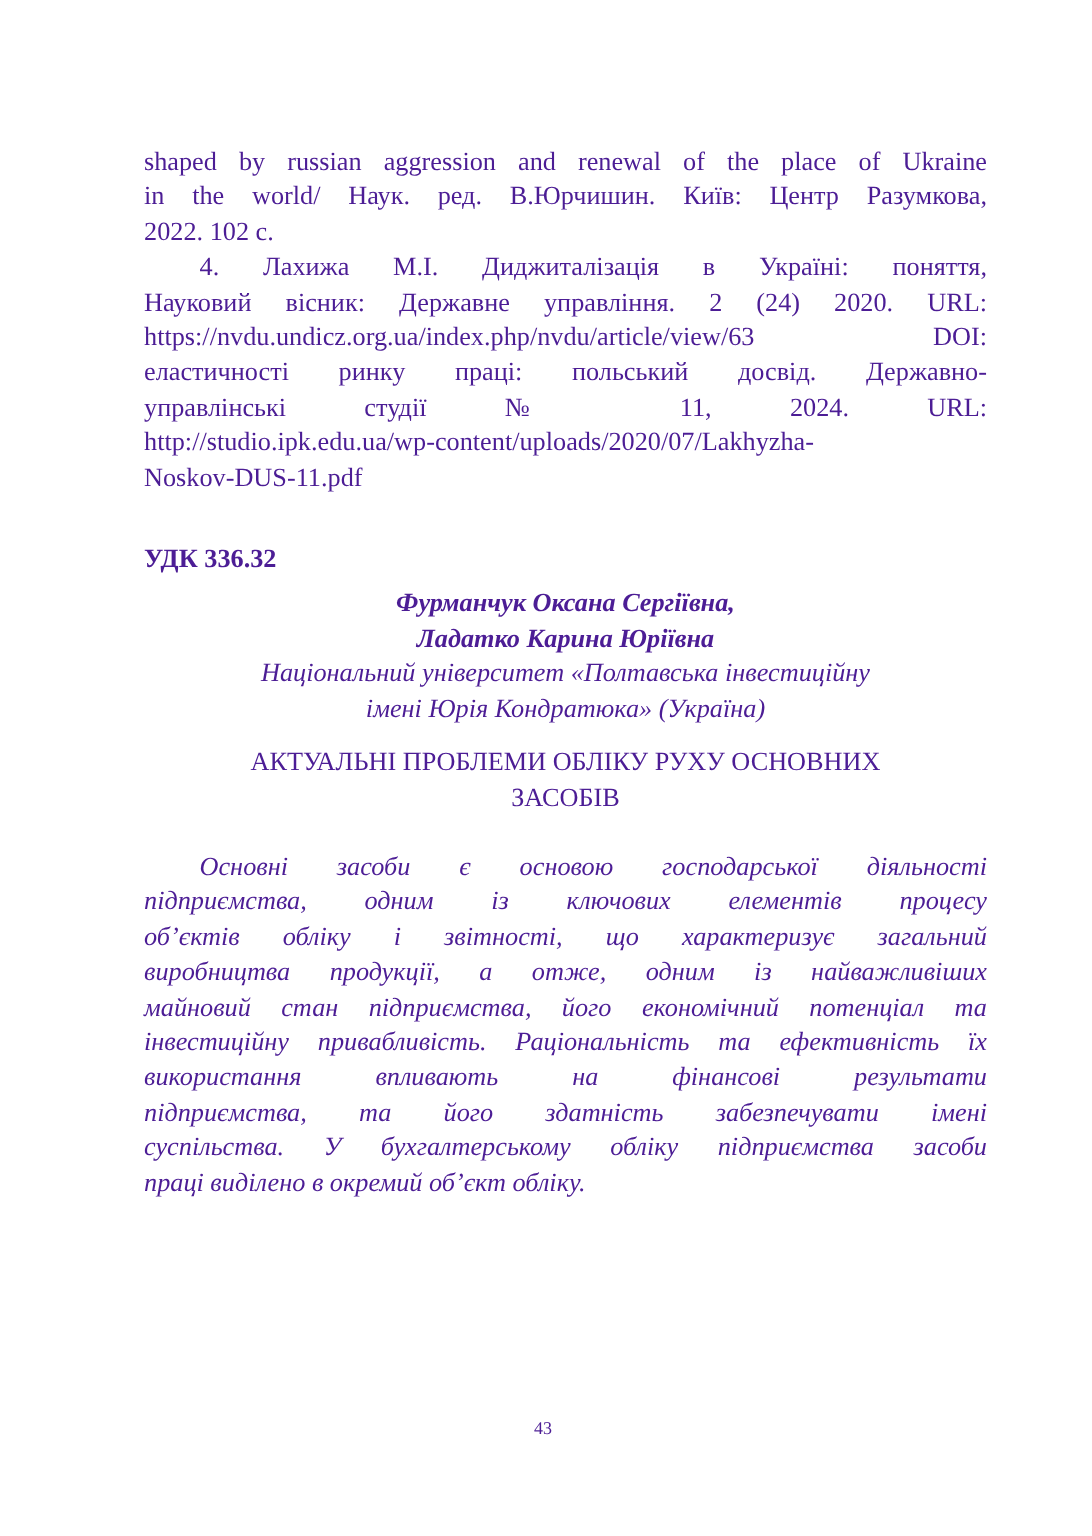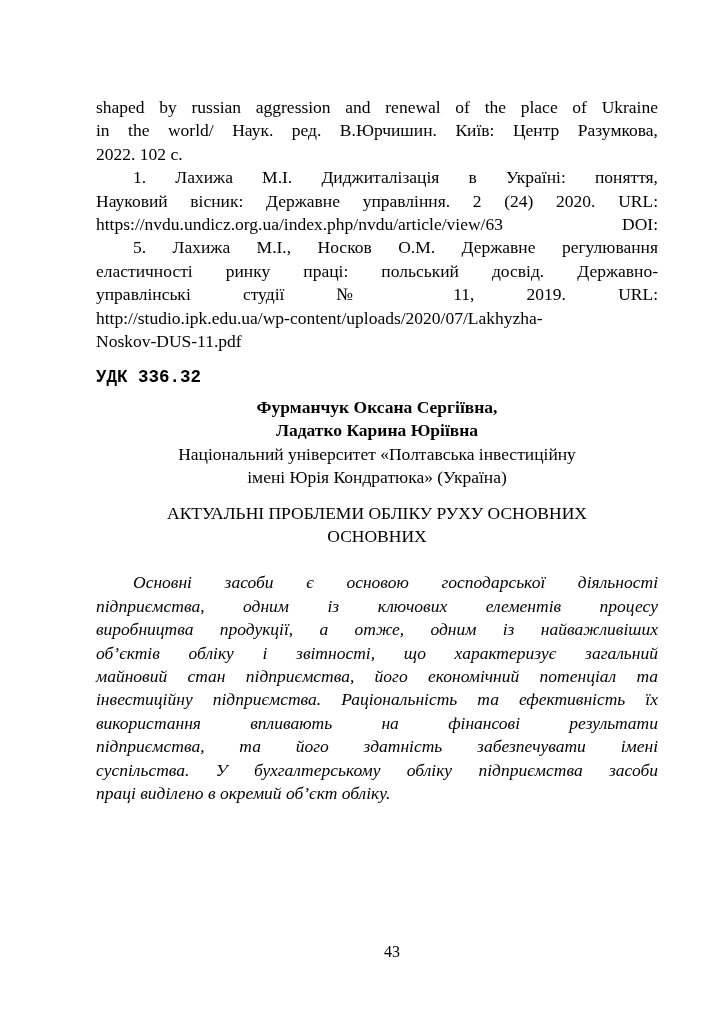--- a/index.html
+++ b/index.html
@@ -6,21 +6,21 @@
     margin: 0;
     padding: 0;
     background: #ffffff;
   }
   .page {
     position: relative;
     width: 728px;
     height: 1024px;
     background: #ffffff;
     font-family: "Liberation Serif", serif;
-    color: #000000;
+    color: #4c1d95;
     overflow: hidden;
   }
   .content {
     position: absolute;
     left: 96px;
     top: 96px;
     width: 562px;
   }
   .line {
     font-size: 17.5px;
@@ -35,82 +35,81 @@
     text-align-last: left;
   }
   .line.indent {
     text-indent: 37px;
   }
   .line.center {
     text-align: center;
     text-align-last: center;
   }
   .bold   { font-weight: bold; }
-  .italic { }
-  .udc        { margin-top: 13px; font-family: Liberation Mono, monospace; }
+  .italic { font-style: italic; }
+  .udc        { margin-top: 31px; }
   .authors    { margin-top: 6px; }
   .article-title { margin-top: 12px; }
   .body-par   { margin-top: 23px; font-style: italic; }
   .pagenum {
     position: absolute;
     top: 941px;
-    left: 111px;
+    left: 81px;
     width: 562px;
     text-align: center;
-    font-size: 16px;
+    font-size: 12px;
     line-height: 22px;
   }
 </style>
 </head>
 <body>
 
 <div class="page">
   <div class="content">
 
     <div>
       <div class="line">shaped by russian aggression and renewal of the place of Ukraine</div>
       <div class="line">in the world/ Наук. ред. В.Юрчишин. Київ: Центр Разумкова,</div>
       <div class="line last">2022. 102 с.</div>
     </div>
 
     <div>
-      <div class="line indent">1. Лахижа М.І. Диджиталізація в Україні: поняття,</div>
+      <div class="line indent">4. Лахижа М.І. Диджиталізація в Україні: поняття,</div>
       <div class="line">Науковий вісник: Державне управління. 2 (24) 2020. URL:</div>
       <div class="line">https://nvdu.undicz.org.ua/index.php/nvdu/article/view/63 DOI:</div>
     </div>
 
     <div>
-      <div class="line indent">5. Лахижа М.І., Носков О.М. Державне регулювання</div>
       <div class="line">еластичності ринку праці: польський досвід. Державно-</div>
-      <div class="line">управлінські студії № 11, 2019. URL:</div>
+      <div class="line">управлінські студії № 11, 2024. URL:</div>
       <div class="line">http://studio.ipk.edu.ua/wp-content/uploads/2020/07/Lakhyzha-</div>
       <div class="line last">Noskov-DUS-11.pdf</div>
     </div>
 
     <div class="line last bold udc">УДК 336.32</div>
 
     <div class="authors">
       <div class="line center bold italic">Фурманчук Оксана Сергіївна,</div>
       <div class="line center bold italic">Ладатко Карина Юріївна</div>
       <div class="line center italic">Національний університет «Полтавська інвестиційну</div>
       <div class="line center italic">імені Юрія Кондратюка» (Україна)</div>
     </div>
 
     <div class="article-title">
       <div class="line center">АКТУАЛЬНІ ПРОБЛЕМИ ОБЛІКУ РУХУ ОСНОВНИХ</div>
-      <div class="line center">ОСНОВНИХ</div>
+      <div class="line center">ЗАСОБІВ</div>
     </div>
 
     <div class="body-par">
       <div class="line indent">Основні засоби є основою господарської діяльності</div>
       <div class="line">підприємства, одним із ключових елементів процесу</div>
+      <div class="line">об’єктів обліку і звітності, що характеризує загальний</div>
       <div class="line">виробництва продукції, а отже, одним із найважливіших</div>
-      <div class="line">об’єктів обліку і звітності, що характеризує загальний</div>
       <div class="line">майновий стан підприємства, його економічний потенціал та</div>
-      <div class="line">інвестиційну підприємства. Раціональність та ефективність їх</div>
+      <div class="line">інвестиційну привабливість. Раціональність та ефективність їх</div>
       <div class="line">використання впливають на фінансові результати</div>
       <div class="line">підприємства, та його здатність забезпечувати імені</div>
       <div class="line">суспільства. У бухгалтерському обліку підприємства засоби</div>
       <div class="line last">праці виділено в окремий об’єкт обліку.</div>
     </div>
 
   </div>
 
   <div class="pagenum">43</div>
 </div>

